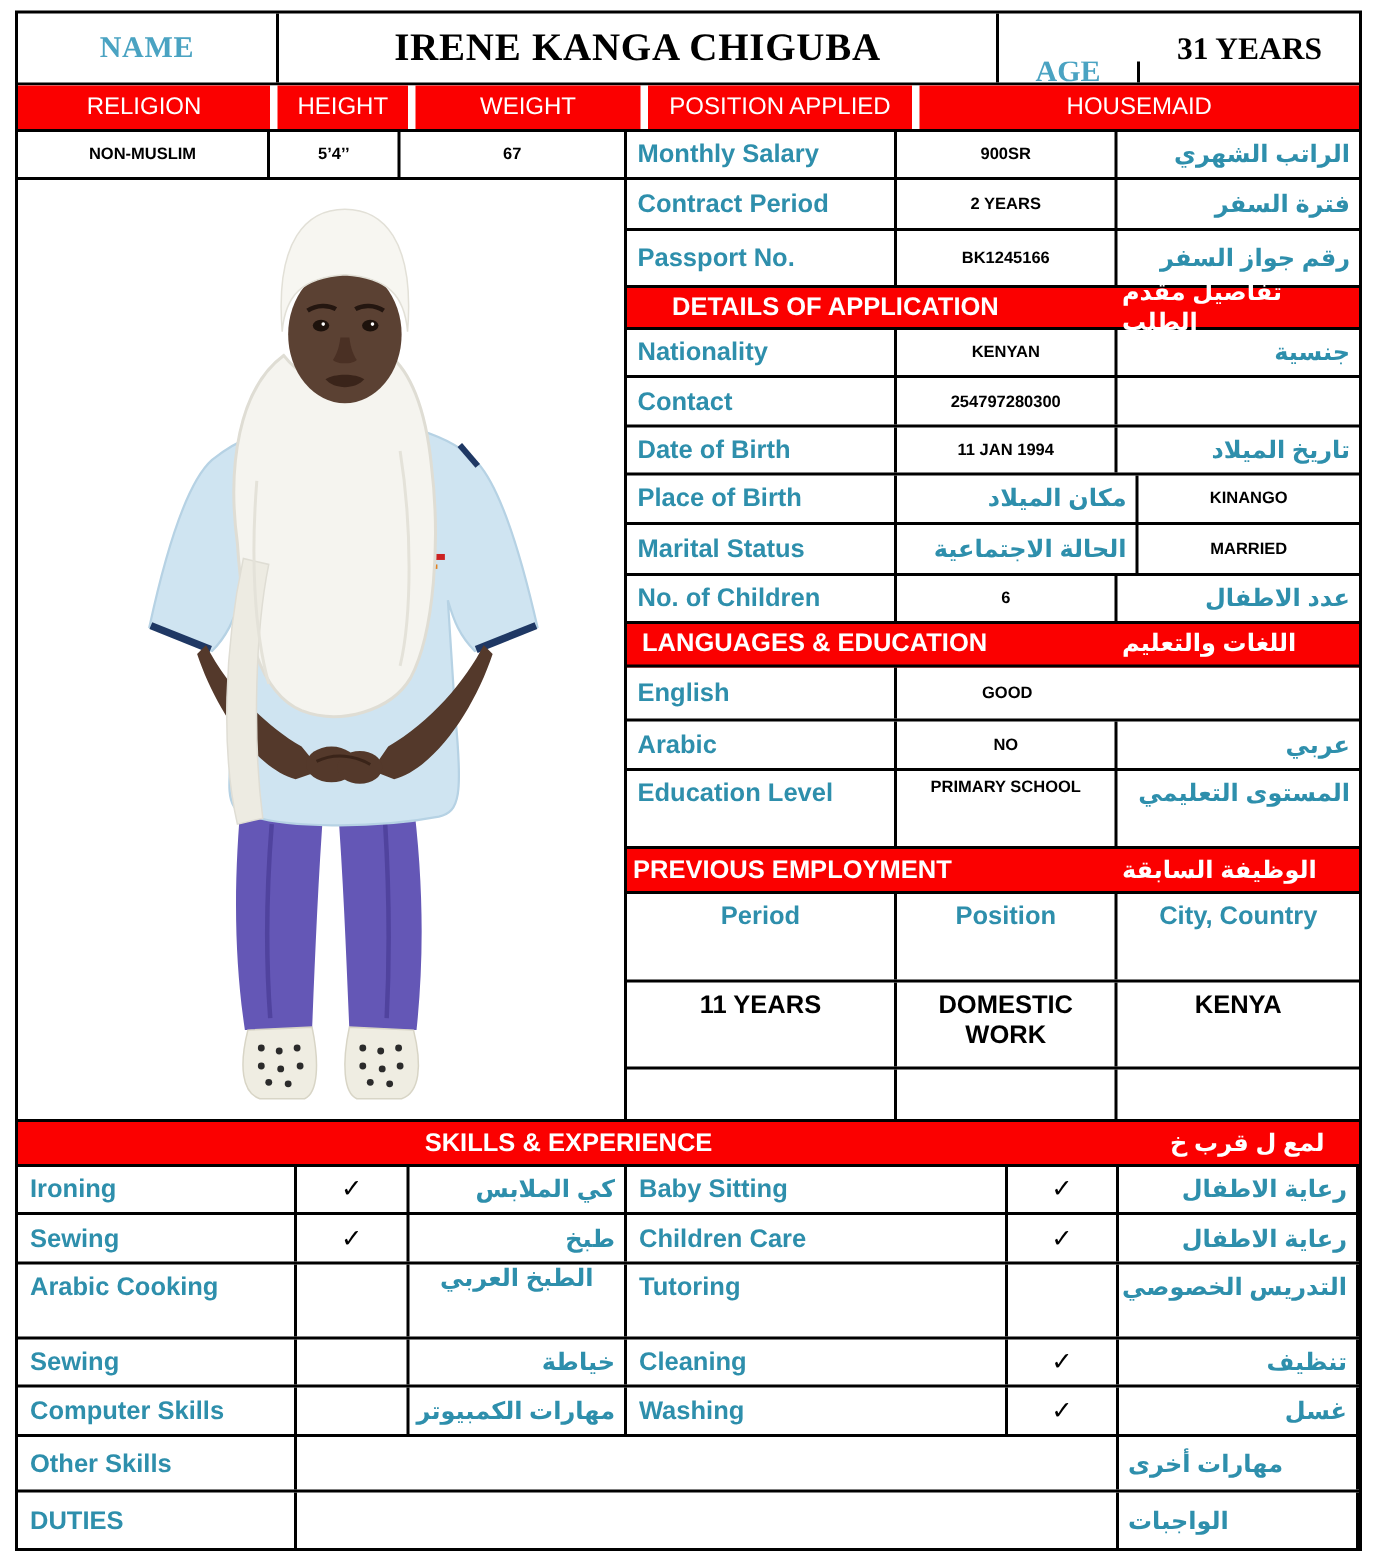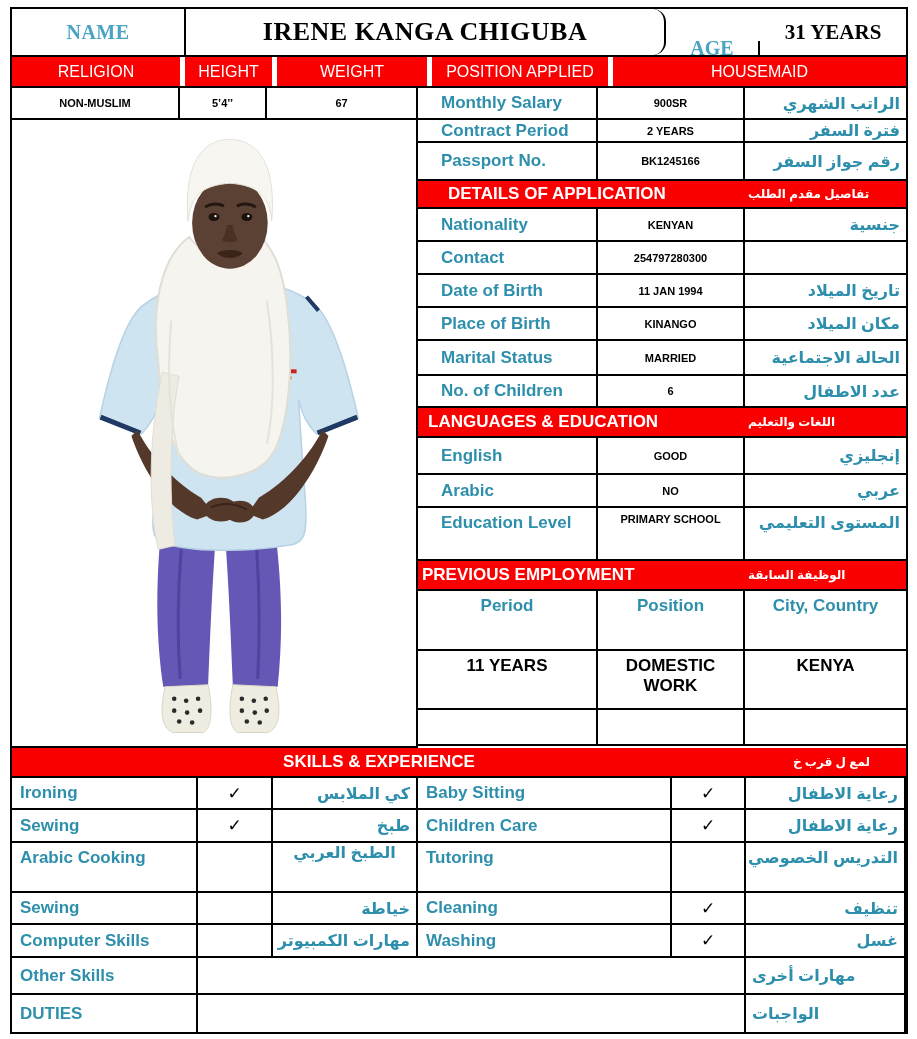--- a/index.html
+++ b/index.html
@@ -20,52 +20,52 @@
   .row { display: flex; border-bottom: 2px solid #000; }
   .c { display: flex; align-items: center; justify-content: center; border-right: 2px solid #000; overflow: hidden; }
   .row .c:last-child, .rrow .c:last-child { border-right: none; }
 
   
   :root { --red:#fb0000; --teal:#2e8fac; --hblue:#4aa3c2; }
 
   
   .rA { height: 48px; font-family: "Liberation Serif", "DejaVu Serif", serif; font-weight: bold; }
   .rA .nameL { width: 174px; color: var(--hblue); font-size: 20px; letter-spacing: .5px; }
-  .rA .nameV { width: 480px; color: #000; font-size: 26px; letter-spacing: .5px; border-radius: 13px; }
+  .rA .nameV { width: 480px; color: #000; font-size: 26px; letter-spacing: .5px; }
   .rA .ageL  { width: 94px;  color: var(--hblue); font-size: 20px; margin-top: 32px; }
   .rA .ageV  { flex: 1; color: #000; font-size: 21px; }
 
   
   .rB { height: 31px; background:#fff; }
   .rB .c { border-right: none; background: var(--red); color:#fff; font-weight:normal; font-size:16px; margin-right:5px; }
   .rB .c:last-child { margin-right: 0; }
   .rB .w1{width:168px}.rB .w2{width:87px}.rB .w3{width:150px}.rB .w4{width:176px}.rB .w5{flex:1}
 
   
   .rC { height: 32px; }
   .rC .w1{width:168px}.rC .w2{width:87px}.rC .w3{width:151px}.rC .w4{width:180px}.rC .w5{width:147px}.rC .w6{flex:1}
   .val { color:#000; font-weight:bold; font-size:11px; }
-  .lblcell { color:var(--teal); font-weight:bold; font-size:17px; justify-content:flex-start; padding-left:23px; }
+  .lblcell { color:var(--teal); font-weight:bold; font-size:17px; justify-content:flex-start; padding-left:7px; }
   .arcell { color:var(--teal); font-weight:bold; font-size:16px; justify-content:flex-end; padding-right:6px; }
 
   
   .body { display:flex; height: 628px; }
   .photoCell { width: 406px; border-right: 2px solid #000; border-bottom: 2px solid #000; background:#fff;
                display:flex; align-items:flex-start; justify-content:center; }
   .rightCol { width: 488px; display:flex; flex-direction:column; }
   .rrow { display:flex; border-bottom: 2px solid #000; }
   .rrow .l { width:180px; }
   .rrow .v { width:147px; }
   .rrow .a { flex:1; }
 
   
   .band { display:flex; align-items:center; background: var(--red); color:#fff; font-weight:bold;
           border-bottom: 2px solid #000; font-size:17px; }
   .band .en { flex:1; display:flex; align-items:center; }
-  .band .ar { width:161px; display:flex; align-items:center; justify-content:flex-start; padding-left:3px; font-size:12px;margin-left:11px; }
+  .band .ar { width:161px; display:flex; align-items:center; justify-content:flex-start; padding-left:3px; font-size:16px;margin-left:11px; }
   .band.details .en { padding-left:30px; }
   .band.lang .en { padding-left:10px; }
   .band.prev .en { padding-left:4px; }
 
   
   .band.skills .en { width:734px; flex:none; justify-content:center; }
   .band.skills .ar { width:160px; justify-content:center; padding-left:0; }
 
   
   .topalign { align-items: flex-start !important; padding-top: 5px; }
@@ -182,21 +182,21 @@
           <ellipse cx="236" cy="96" rx="5.5" ry="4" fill="#1d120c"></ellipse>
           <circle cx="204.5" cy="95" r="1.2" fill="#fff"></circle>
           <circle cx="237.5" cy="95" r="1.2" fill="#fff"></circle>
           <path d="M216,104 C215,112 213,116 211,119 C214,122 224,122 227,119 C225,116 223,112 222,104" fill="#4a3024"></path>
           <path d="M206,132 C212,128 226,128 232,132 C226,139 212,139 206,132 Z" fill="#3a241a"></path>
         </svg>
       </div>
 
       <div class="rightCol">
 
-        <div class="rrow" style="height:23px">
+        <div class="rrow" style="height:35px">
           <div class="c l lblcell">Contract Period</div>
           <div class="c v val">2 YEARS</div>
           <div class="c a arcell">فترة السفر</div>
         </div>
 
         <div class="rrow" style="height:38px">
           <div class="c l lblcell">Passport No.</div>
           <div class="c v val">BK1245166</div>
           <div class="c a arcell">رقم جواز السفر</div>
         </div>
@@ -216,43 +216,42 @@
           <div class="c v val">254797280300</div>
           <div class="c a arcell"></div>
         </div>
         <div class="rrow" style="height:33px">
           <div class="c l lblcell">Date of Birth</div>
           <div class="c v val">11 JAN 1994</div>
           <div class="c a arcell">تاريخ الميلاد</div>
         </div>
         <div class="rrow" style="height:33px">
           <div class="c l lblcell">Place of Birth</div>
+          <div class="c a arcell">مكان الميلاد</div>
           <div class="c v val">KINANGO</div>
-          <div class="c a arcell">مكان الميلاد</div>
         </div>
         <div class="rrow" style="height:35px">
           <div class="c l lblcell">Marital Status</div>
+          <div class="c a arcell">الحالة الاجتماعية</div>
           <div class="c v val">MARRIED</div>
-          <div class="c a arcell">الحالة الاجتماعية</div>
         </div>
         <div class="rrow" style="height:32px">
           <div class="c l lblcell">No. of Children</div>
           <div class="c v val">6</div>
           <div class="c a arcell">عدد الاطفال</div>
         </div>
 
         <div class="band lang" style="height:30px">
           <div class="en">LANGUAGES &amp; EDUCATION</div>
           <div class="ar">اللغات والتعليم</div>
         </div>
 
         <div class="rrow" style="height:37px">
           <div class="c l lblcell">English</div>
           <div class="c v val">GOOD</div>
-          <div class="c a arcell">إنجليزي</div>
         </div>
         <div class="rrow" style="height:33px">
           <div class="c l lblcell">Arabic</div>
           <div class="c v val">NO</div>
           <div class="c a arcell">عربي</div>
         </div>
         <div class="rrow" style="height:53px">
           <div class="c l lblcell topalign">Education Level</div>
           <div class="c v val topalign valwrap">PRIMARY SCHOOL</div>
           <div class="c a arcell topalign">المستوى التعليمي</div>

